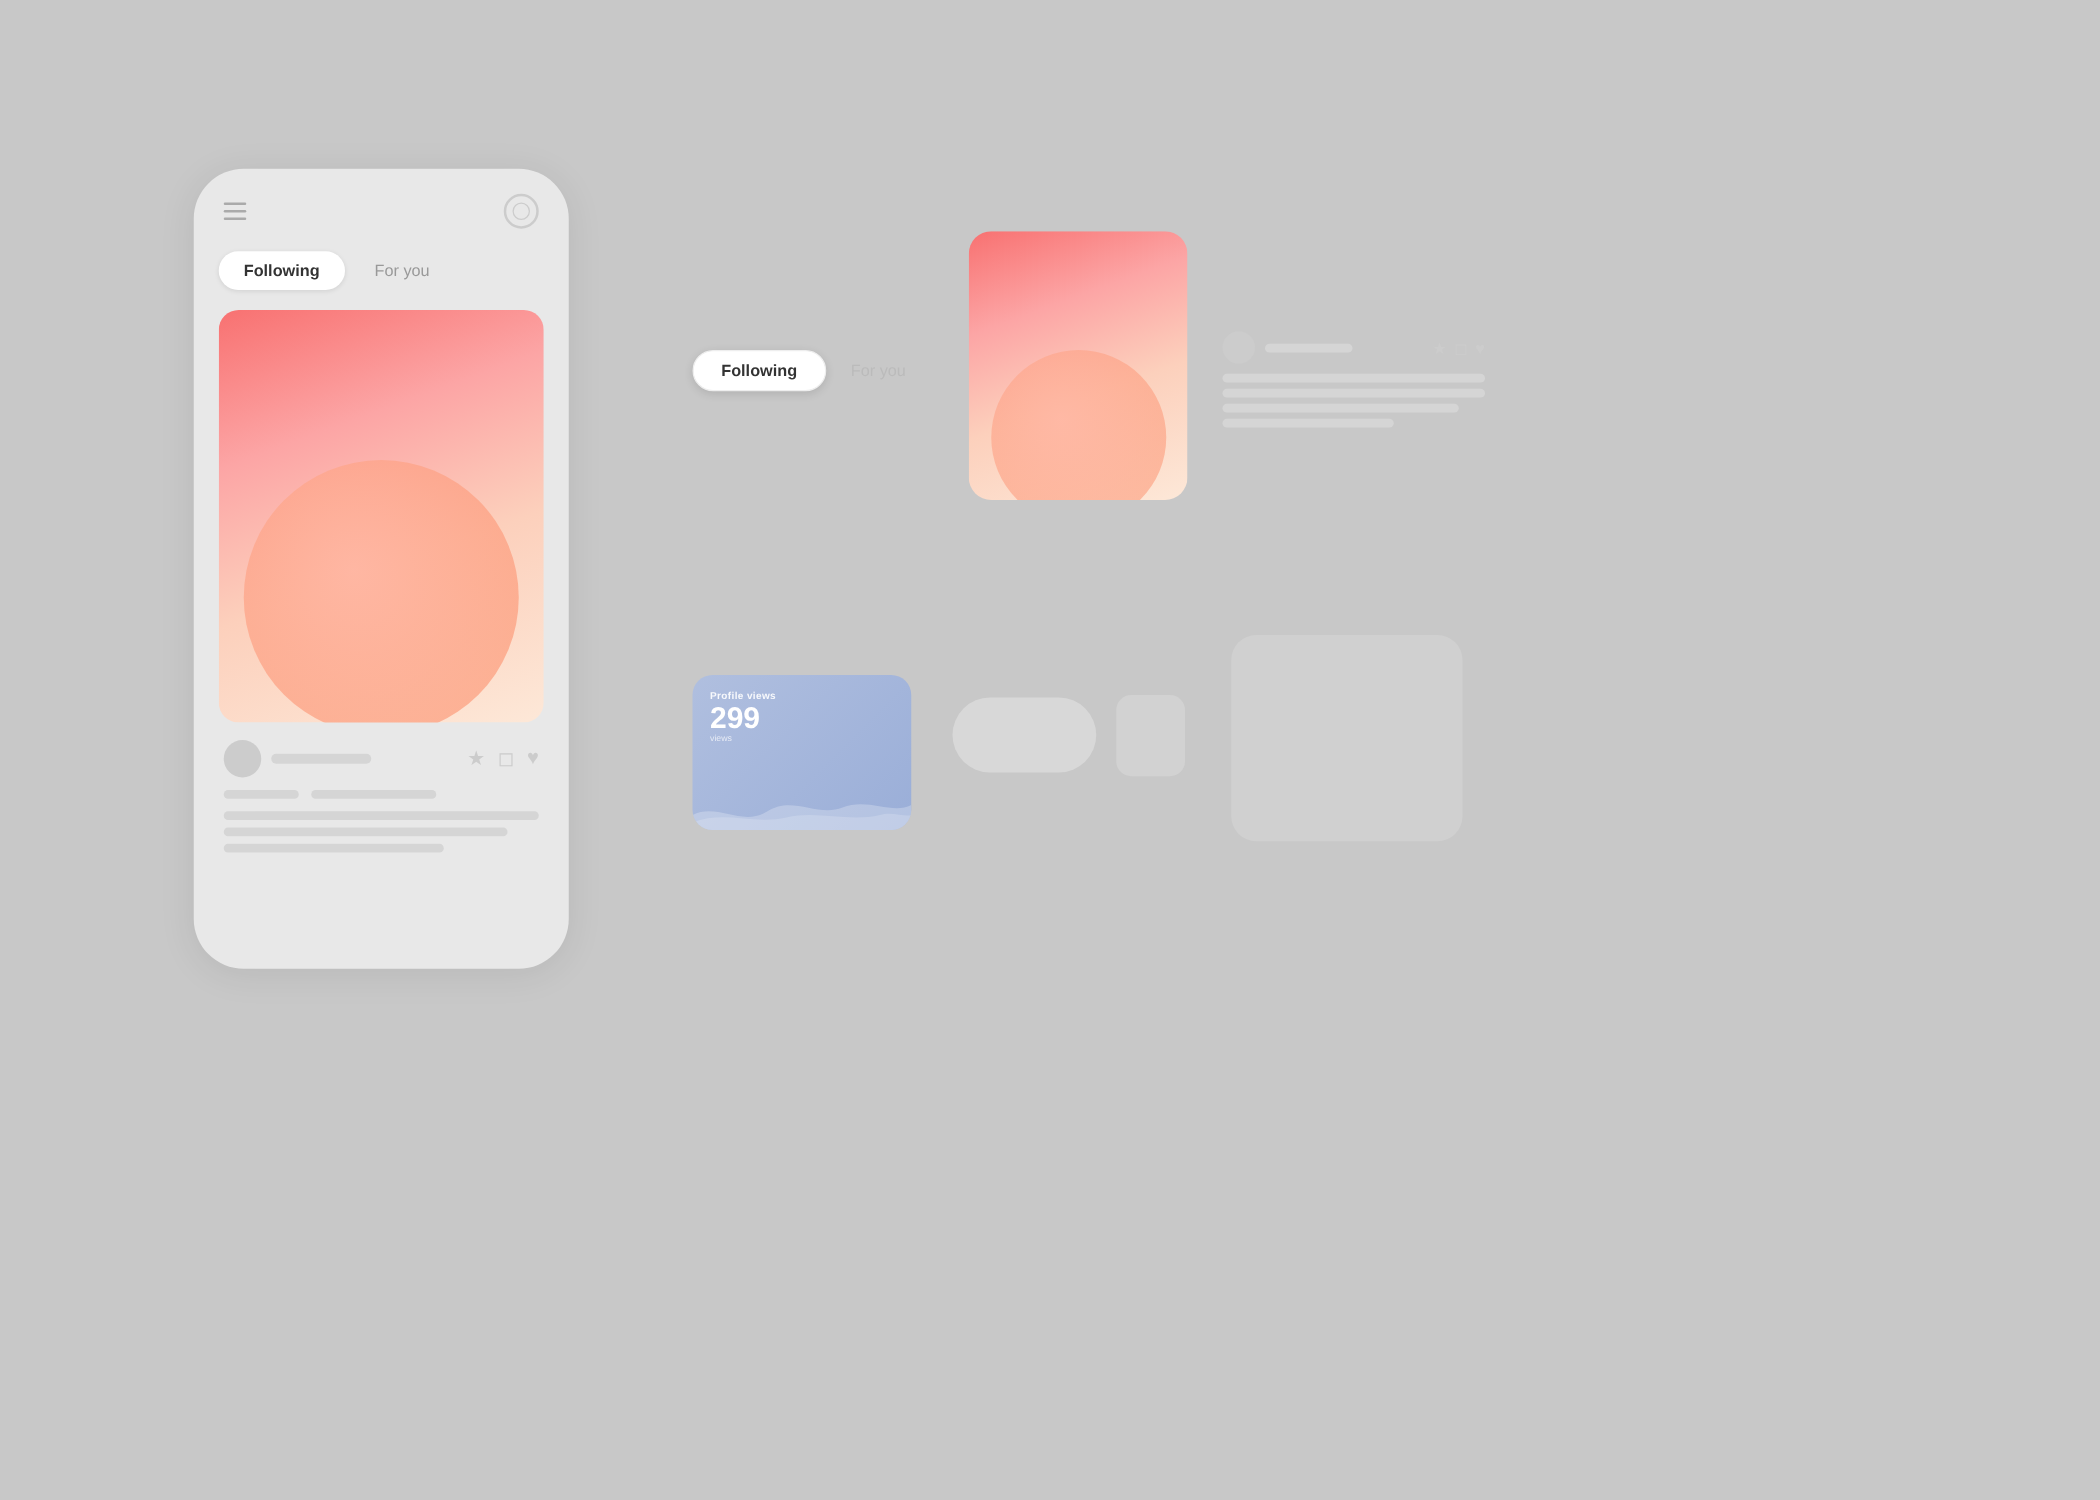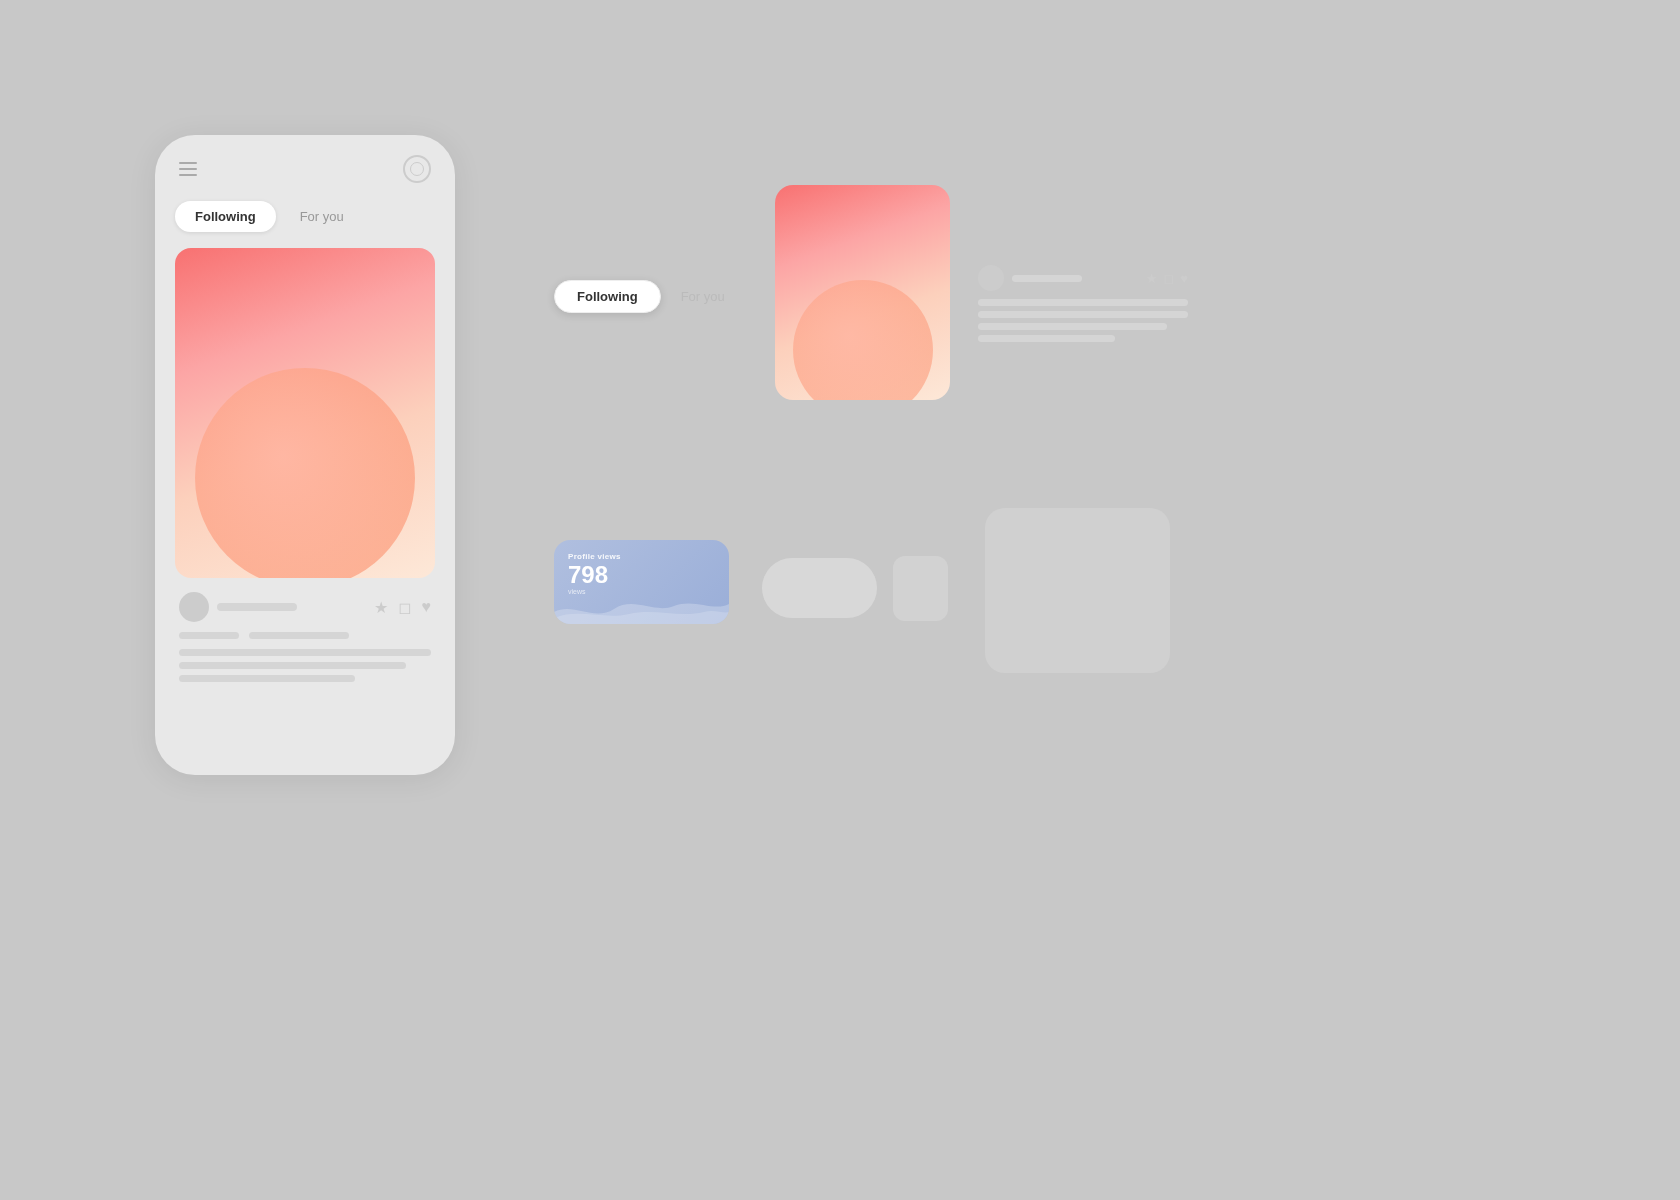--- a/index.html
+++ b/index.html
@@ -402,27 +402,27 @@
   <div class="review-lines">
     <div class="line line-full"></div>
     <div class="line line-full"></div>
     <div class="line line-xfull"></div>
     <div class="line" style="width:65%"></div>
   </div>
 </div>
 
 <div style="position:absolute; left:554px; top:540px;">
   <div style="
-    width:175px; height:84px; border-radius:16px; overflow:hidden; position:relative;
+    width:175px; height:124px; border-radius:16px; overflow:hidden; position:relative;
     background: linear-gradient(135deg, #b0bfdf 0%, #9aaed8 100%);
     padding: 12px 14px 0;
   ">
     <div style="font-size:8px; color:rgba(255,255,255,0.9); font-weight:600; letter-spacing:0.3px; margin-bottom:1px;">Profile views</div>
     <div style="font-size:24px; font-weight:700; color:white; line-height:1.1;">
-      <span>798</span>
+      <span>299</span>
     </div>
     <div style="font-size:7px; color:rgba(255,255,255,0.7); margin-bottom:4px;">views</div>
 
     <svg viewBox="0 0 175 40" width="175" height="40" style="position:absolute;bottom:0;left:0;">
       <path d="M0,28 C20,18 40,38 60,25 C80,12 100,30 120,22 C140,14 160,28 175,20 L175,40 L0,40 Z" fill="rgba(255,255,255,0.25)"></path>
       <path d="M0,34 C25,24 50,36 75,30 C100,24 125,34 150,28 C160,25 170,30 175,28 L175,40 L0,40 Z" fill="rgba(255,255,255,0.18)"></path>
     </svg>
   </div>
 </div>
 

